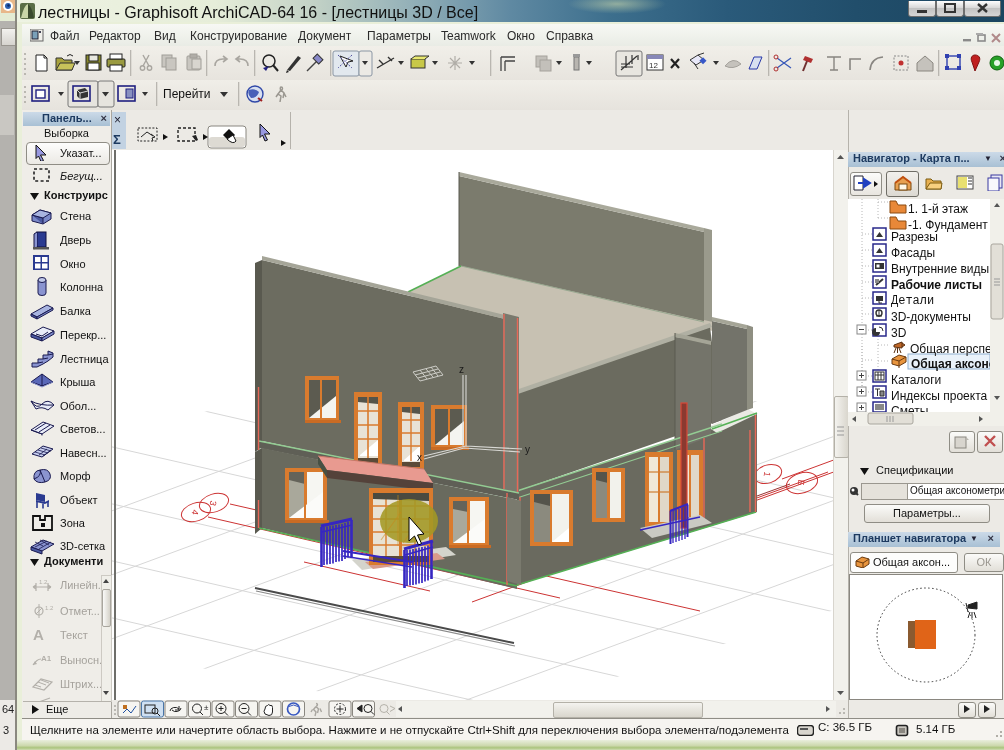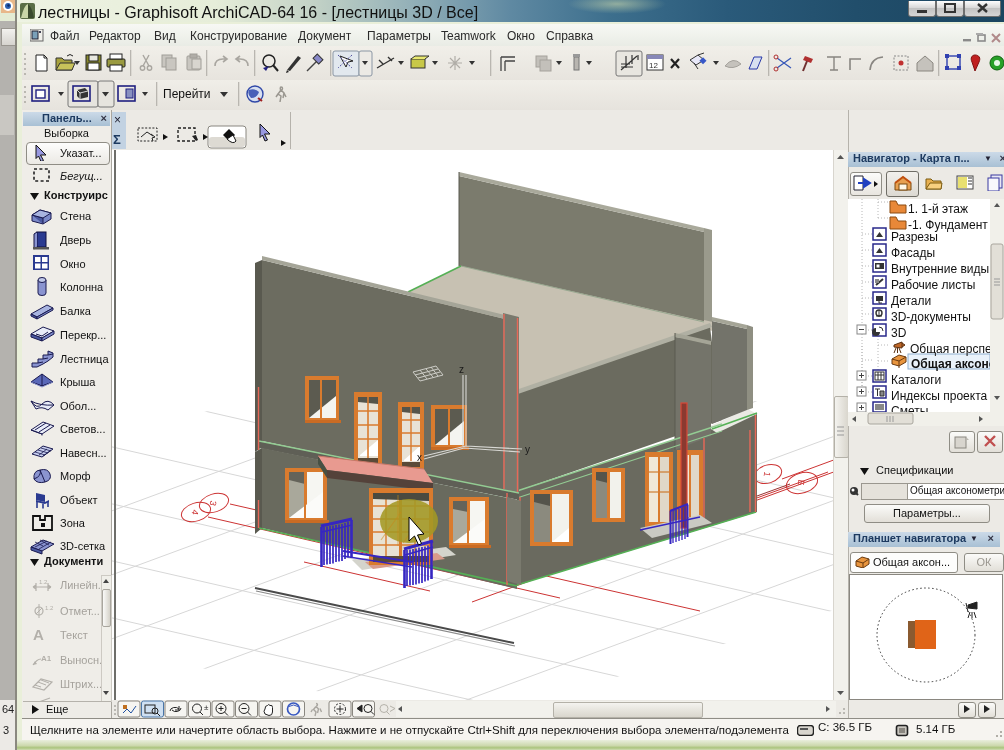--- a/index.html
+++ b/index.html
@@ -867,22 +867,22 @@
 
 <path d="M44 160 l7 -4 l7 2 l0 5 l-7 4 l-7 -2 z" fill="#e8953e" stroke="#6a3a10"></path>
     <path d="M44 160 l7 2 l7 -4 M51 162 l0 7" fill="none" stroke="#6a3a10"></path>
 <rect x="60" y="155" width="82" height="15" fill="#eaf2fa" stroke="#90b0d0"></rect>
 </svg>
 <div class="ti" style="left:908px;top:202px;">1. 1-й этаж</div>
 <div class="ti" style="left:908px;top:218px;">-1. Фундамент</div>
 <div class="ti" style="left:891px;top:230px;">Разрезы</div>
 <div class="ti" style="left:891px;top:246px;">Фасады</div>
 <div class="ti" style="left:891px;top:262px;">Внутренние виды</div>
-<div class="ti" style="left:891px;top:278px;">Рабочие листы</div>
-<div class="ti" style="left:891px;top:294px;">Детали</div>
+<div class="ti" style="left:891px;top:278px;font-weight:bold;">Рабочие листы</div>
+<div class="ti" style="left:891px;top:294px;font-family:Liberation Mono, monospace;">Детали</div>
 <div class="ti" style="left:891px;top:310px;">3D-документы</div>
 <div class="ti" style="left:891px;top:326px;">3D</div>
 <div class="ti" style="left:910px;top:342px;">Общая перспект</div>
 <div class="ti" style="left:911px;top:357px;font-weight:bold;">Общая аксоно</div>
 <div class="ti" style="left:891px;top:373px;">Каталоги</div>
 <div class="ti" style="left:891px;top:389px;">Индексы проекта</div>
 <div class="ti" style="left:891px;top:404px;">Сметы</div>
 
 <div class="abs" id="tscroll"></div>
 <svg class="abs" style="left:990px;top:199px" width="14" height="227">

